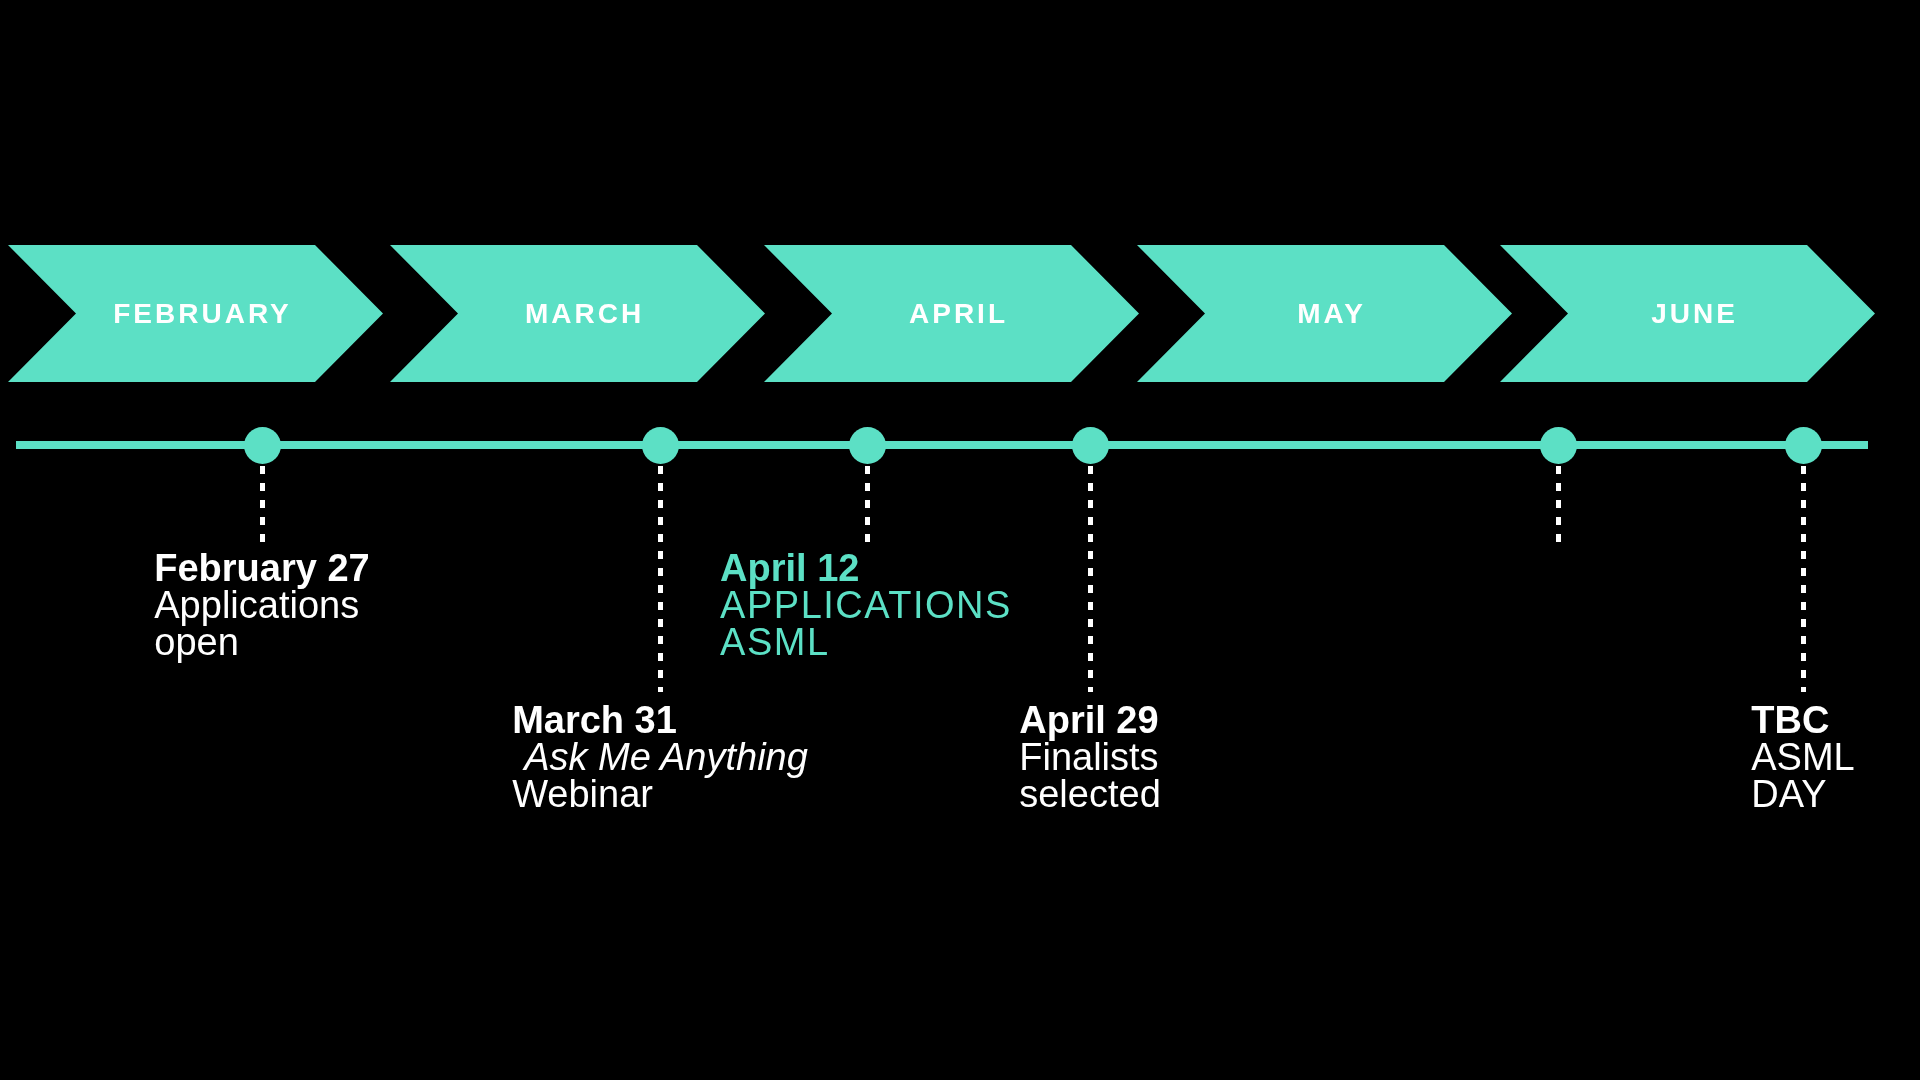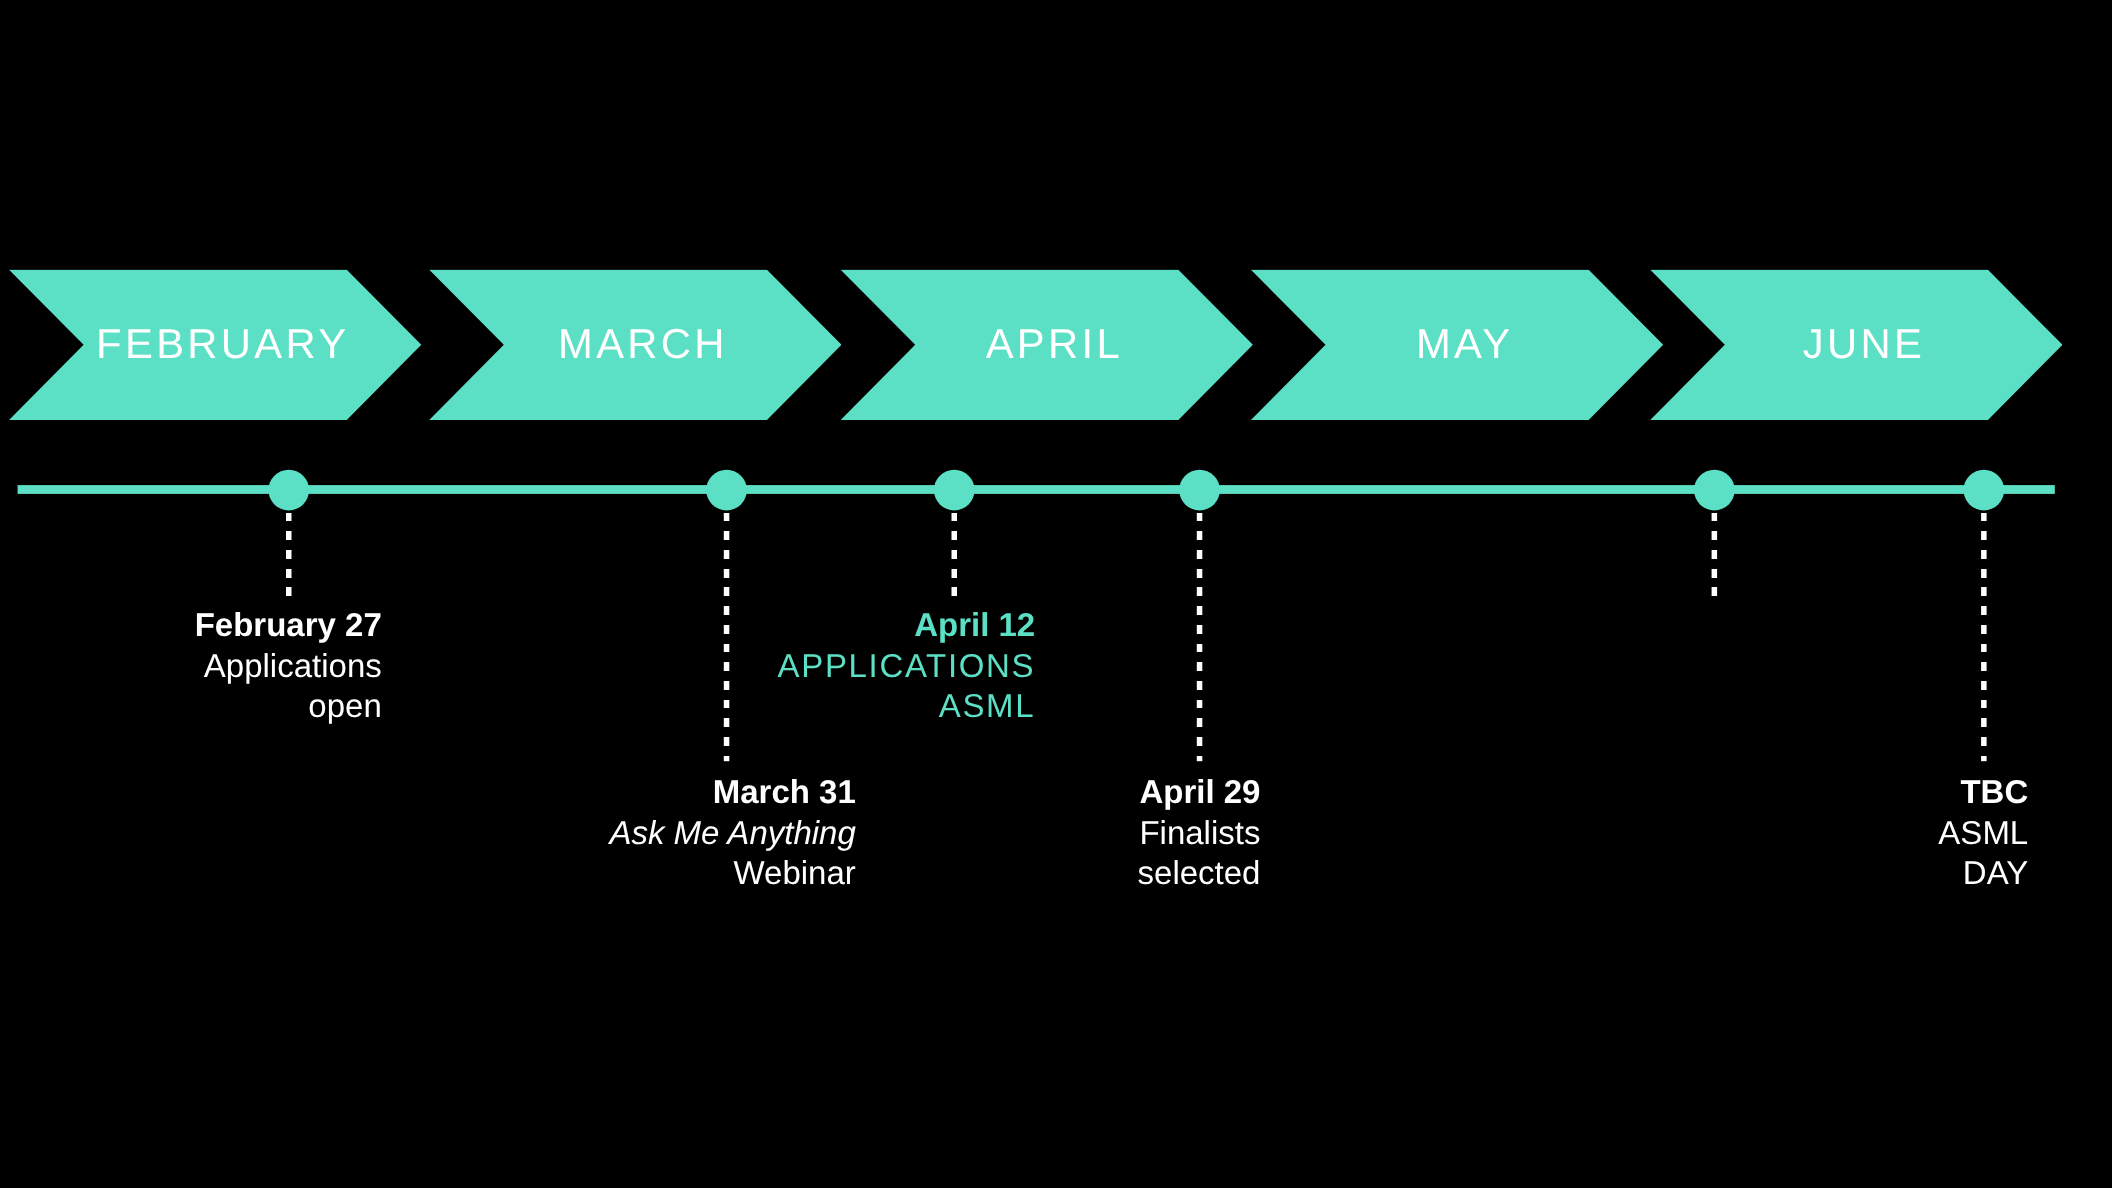--- a/index.html
+++ b/index.html
@@ -24,22 +24,22 @@
     width: 375px;
     height: 137px;
     background: var(--accent, #5CE0C5);
     clip-path: polygon(0 0, calc(100% - 68px) 0, 100% 50%, calc(100% - 68px) 100%, 0 100%, 68px 50%);
     display: flex;
     align-items: center;
     justify-content: center;
   }
   .month-label {
     color: var(--text, #fff);
-    font-size: 38px;
-    font-weight: 400;
+    font-size: 28px;
+    font-weight: 700;
     letter-spacing: 3px;
     padding-left: 14px;
   }
   
   .timeline-line {
     position: absolute;
     top: 441px;
     left: 16px;
     width: 1852px;
     height: 8px;
@@ -60,23 +60,23 @@
     width: 5px;
     margin-left: -2px;
     background: repeating-linear-gradient(180deg, var(--text, #fff) 0 8px, transparent 8px 17px);
   }
   .connector.short { height: 76px; }
   .connector.long  { height: 226px; }
   
   .event {
     position: absolute;
     transform: translateX(-50%);
-    text-align: right;
+    text-align: left;
     color: var(--text, #fff);
-    font-size: 30px;
+    font-size: 38px;
     line-height: 37px;
     white-space: nowrap;
   }
   .event.upper { top: 550px; }
   .event.lower { top: 702px; }
   .event .date { font-weight: 700; }
   .event .italic { font-style: italic; margin-left: 12px; }
   .event.highlight { color: var(--accent, #5CE0C5); }
   .event.highlight .line { letter-spacing: 1.5px; }
 </style>
@@ -116,21 +116,21 @@
   <div class="connector long" style="left:1090px"></div>
   <div class="connector short" style="left:1558px"></div>
   <div class="connector long" style="left:1803px"></div>
 
   <div class="event upper" style="left:262px">
     <div class="date">February 27</div>
     <div class="line">Applications</div>
     <div class="line">open</div>
   </div>
 
-  <div class="event upper highlight" style="left:824px">
+  <div class="event upper highlight" style="left:866px">
     <div class="date">April 12</div>
     <div class="line">APPLICATIONS</div>
     <div class="line">ASML</div>
   </div>
 
 
   <div class="event lower" style="left:660px">
     <div class="date">March 31</div>
     <div class="line italic">Ask Me Anything</div>
     <div class="line">Webinar</div>

